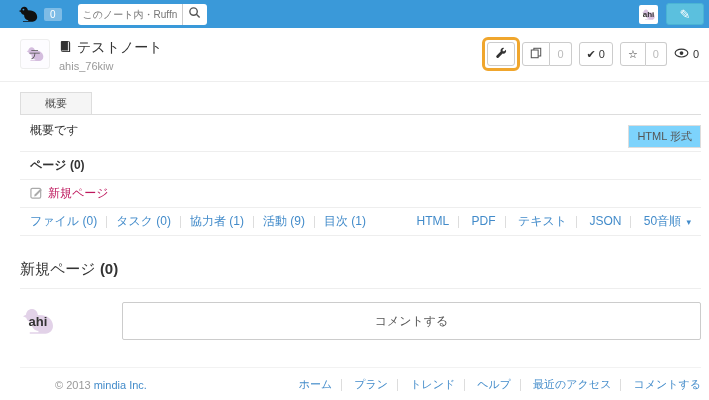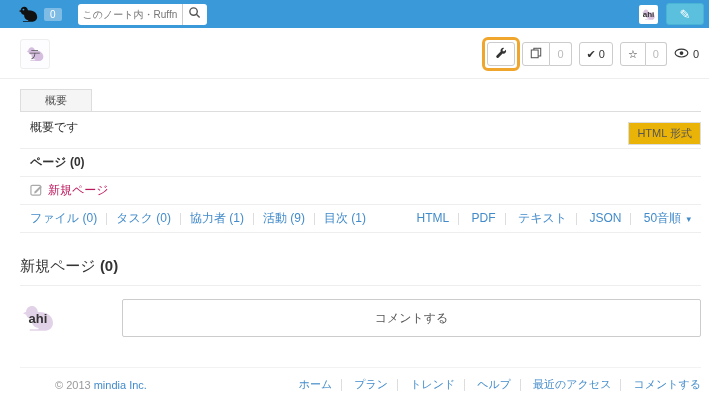--- a/index.html
+++ b/index.html
@@ -42,21 +42,21 @@
   
   .crumb-row { display:flex; align-items:center; margin-top:16px; font-size:12px; }
   .crumb-row a { color:#428bca; text-decoration:none; cursor:pointer; }
   .caret { font-size:9px; color:#428bca; margin-left:2px; }
   .crumb-sep { color:#ccc; margin:0 7px; }
   .url-wrap { margin-left:auto; display:flex; align-items:center; gap:4px; font-size:11px; color:#999; }
   
   .summary { margin-top:9px; }
   .tab { display:inline-block; font-size:11px; color:#555; background:#f5f5f5; border:1px solid #ddd; padding:3px 24px; position:relative; top:1px; cursor:pointer; }
   .summary-body { border-top:1px solid #ddd; border-bottom:1px solid #eee; padding:7px 10px 12px; font-size:12px; color:#333; position:relative; min-height:34px; }
-  .format-btn { position:absolute; right:0; bottom:3px; border:1px solid #ddd; background:#eab308; font-size:11px; color:#555; padding:3px 8px; cursor:pointer; }
+  .format-btn { position:absolute; right:0; bottom:3px; border:1px solid #ddd; background:#7dd3fc; font-size:11px; color:#555; padding:3px 8px; cursor:pointer; }
   .row { border-bottom:1px solid #eee; padding:5px 10px; font-size:12px; display:flex; align-items:center; }
   .pages-header { font-weight:bold; color:#333; }
   .new-page { color:#be185d; gap:5px; cursor:pointer; }
   .links-row a { color:#428bca; text-decoration:none; cursor:pointer; }
   .vsep { display:inline-block; width:1px; height:12px; background:#ddd; margin:0 9px; vertical-align:middle; }
   .links-right { margin-left:auto; }
   
   .comments { margin-top:24px; }
   .comments-title { font-size:15px; font-weight:normal; color:#333; }
   .comments-title b { font-weight:bold; }
@@ -108,20 +108,33 @@
 </nav>
 
 <div class="container">
   <header class="note-header">
     <div class="note-avatar">
       <svg viewBox="0 0 24 24">
           <path fill="#cbaed6" d="M8 4C5.8 4 4.2 5.6 4 7.8L2 8.8l2.1 1.1C4.6 11.6 6 12.8 7.8 13v1c0 2.5 2 4.5 4.5 4.7v.8H6.5v1H17c2.8 0 5-2.3 5-5.1 0-3.9-3-6.8-7.2-7.2l-2.9-.2C11.7 5.7 10.1 4 8 4z"></path>
         </svg>
       <span>テ</span>
     </div>
+    <div class="titles">
+      <h1 class="note-title">
+        <span>
+          <svg viewBox="0 0 14 14" width="13" height="13">
+              <path fill="#333" d="M3.2 1h6.6A2.2 2.2 0 0 1 12 3.2V13H4.2A2.2 2.2 0 0 1 2 10.8V2.2C2 1.5 2.5 1 3.2 1z"></path>
+              <path fill="#fff" d="M9.6 2h1v9.8h-1z"></path>
+              <path fill="#fff" d="M2.8 11h8v1h-8z" opacity=".6"></path>
+            </svg>
+        </span>
+        <span>テストノート</span>
+      </h1>
+      <div class="note-owner">ahis_76kiw</div>
+    </div>
     <div class="toolbar">
       <span class="hl-wrap">
         <button class="tbtn">
           <span>
             <svg viewBox="0 0 14 14" width="12" height="12">
                 <path fill="#333" d="M12.7 3.2 10.8 5.1 9 4.9 8.8 3.1 10.7 1.2A3.2 3.2 0 0 0 6.6 5.3L2 9.9a1.63 1.63 0 1 0 2.3 2.3l4.6-4.6a3.2 3.2 0 0 0 3.8-4.4z"></path>
               </svg>
           </span>
         </button>
         <span class="hl"></span>

